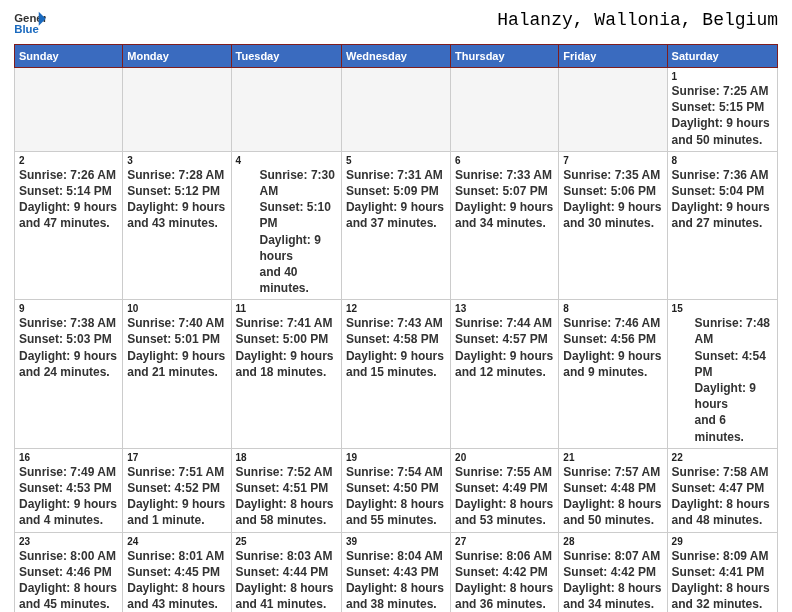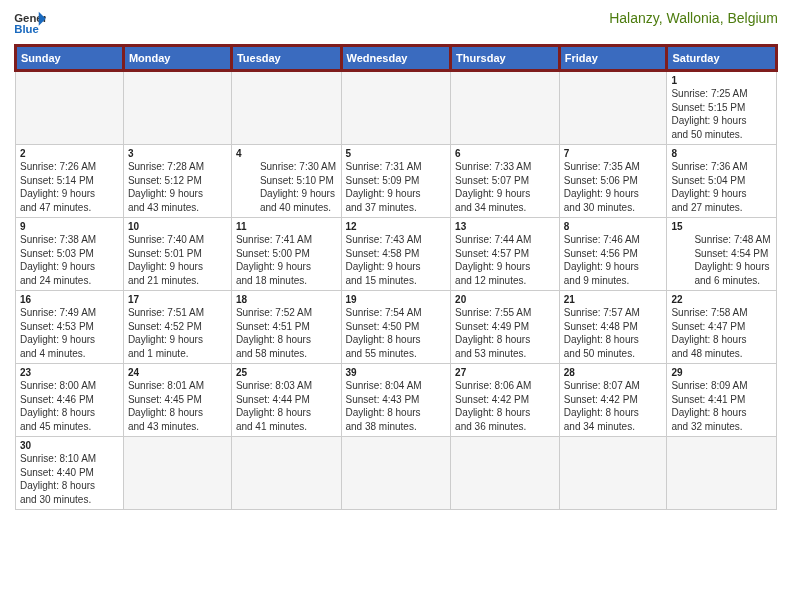--- a/index.html
+++ b/index.html
@@ -34,37 +34,38 @@
     .title-block {
       text-align: right;
     }
     .title-block h1 {
       font-size: 28px;
       font-weight: bold;
       color: #222;
       line-height: 1.1;
     }
     .title-block h2 {
-      font-size: 14px;
+      font-size: 18px;
       font-weight: normal;
-      color: #4d7c0f;
+      color: #000000;
+      font-family: Liberation Mono, monospace;
     }
     .calendar {
       width: 100%;
       border-collapse: collapse;
       border: 1px solid #ccc;
     }
     .calendar th {
       background: #3a6bbf;
       color: #fff;
       font-size: 11px;
       font-weight: bold;
       padding: 5px 4px;
       text-align: left;
-      border: 3px solid #7f1d1d;
+      border: 1px solid #7f1d1d;
     }
     .calendar td {
       vertical-align: top;
       border: 1px solid #ccc;
       padding: 3px 4px;
       width: 113px;
       font-size: 8.5px;
       color: #333;
       background: #fff;
       height: 72px;
@@ -77,23 +78,24 @@
       margin-top: 20px;
     }
     .day-number {
       font-size: 10px;
       font-weight: bold;
       color: #222;
       display: block;
       margin-bottom: 1px;
     }
     .day-info {
-      font-size: 10px;
+      font-size: 12px;
       color: #333;
       line-height: 1.35;
+      font-weight: bold;
     }
   </style>
 </head>
 <body>
 
 <div class="page">
   <div class="header">
     <div class="logo">
       <svg class="logo-icon" viewBox="0 0 36 32">
         <text x="0" y="14" font-size="13" font-weight="bold" fill="#333">General</text>

